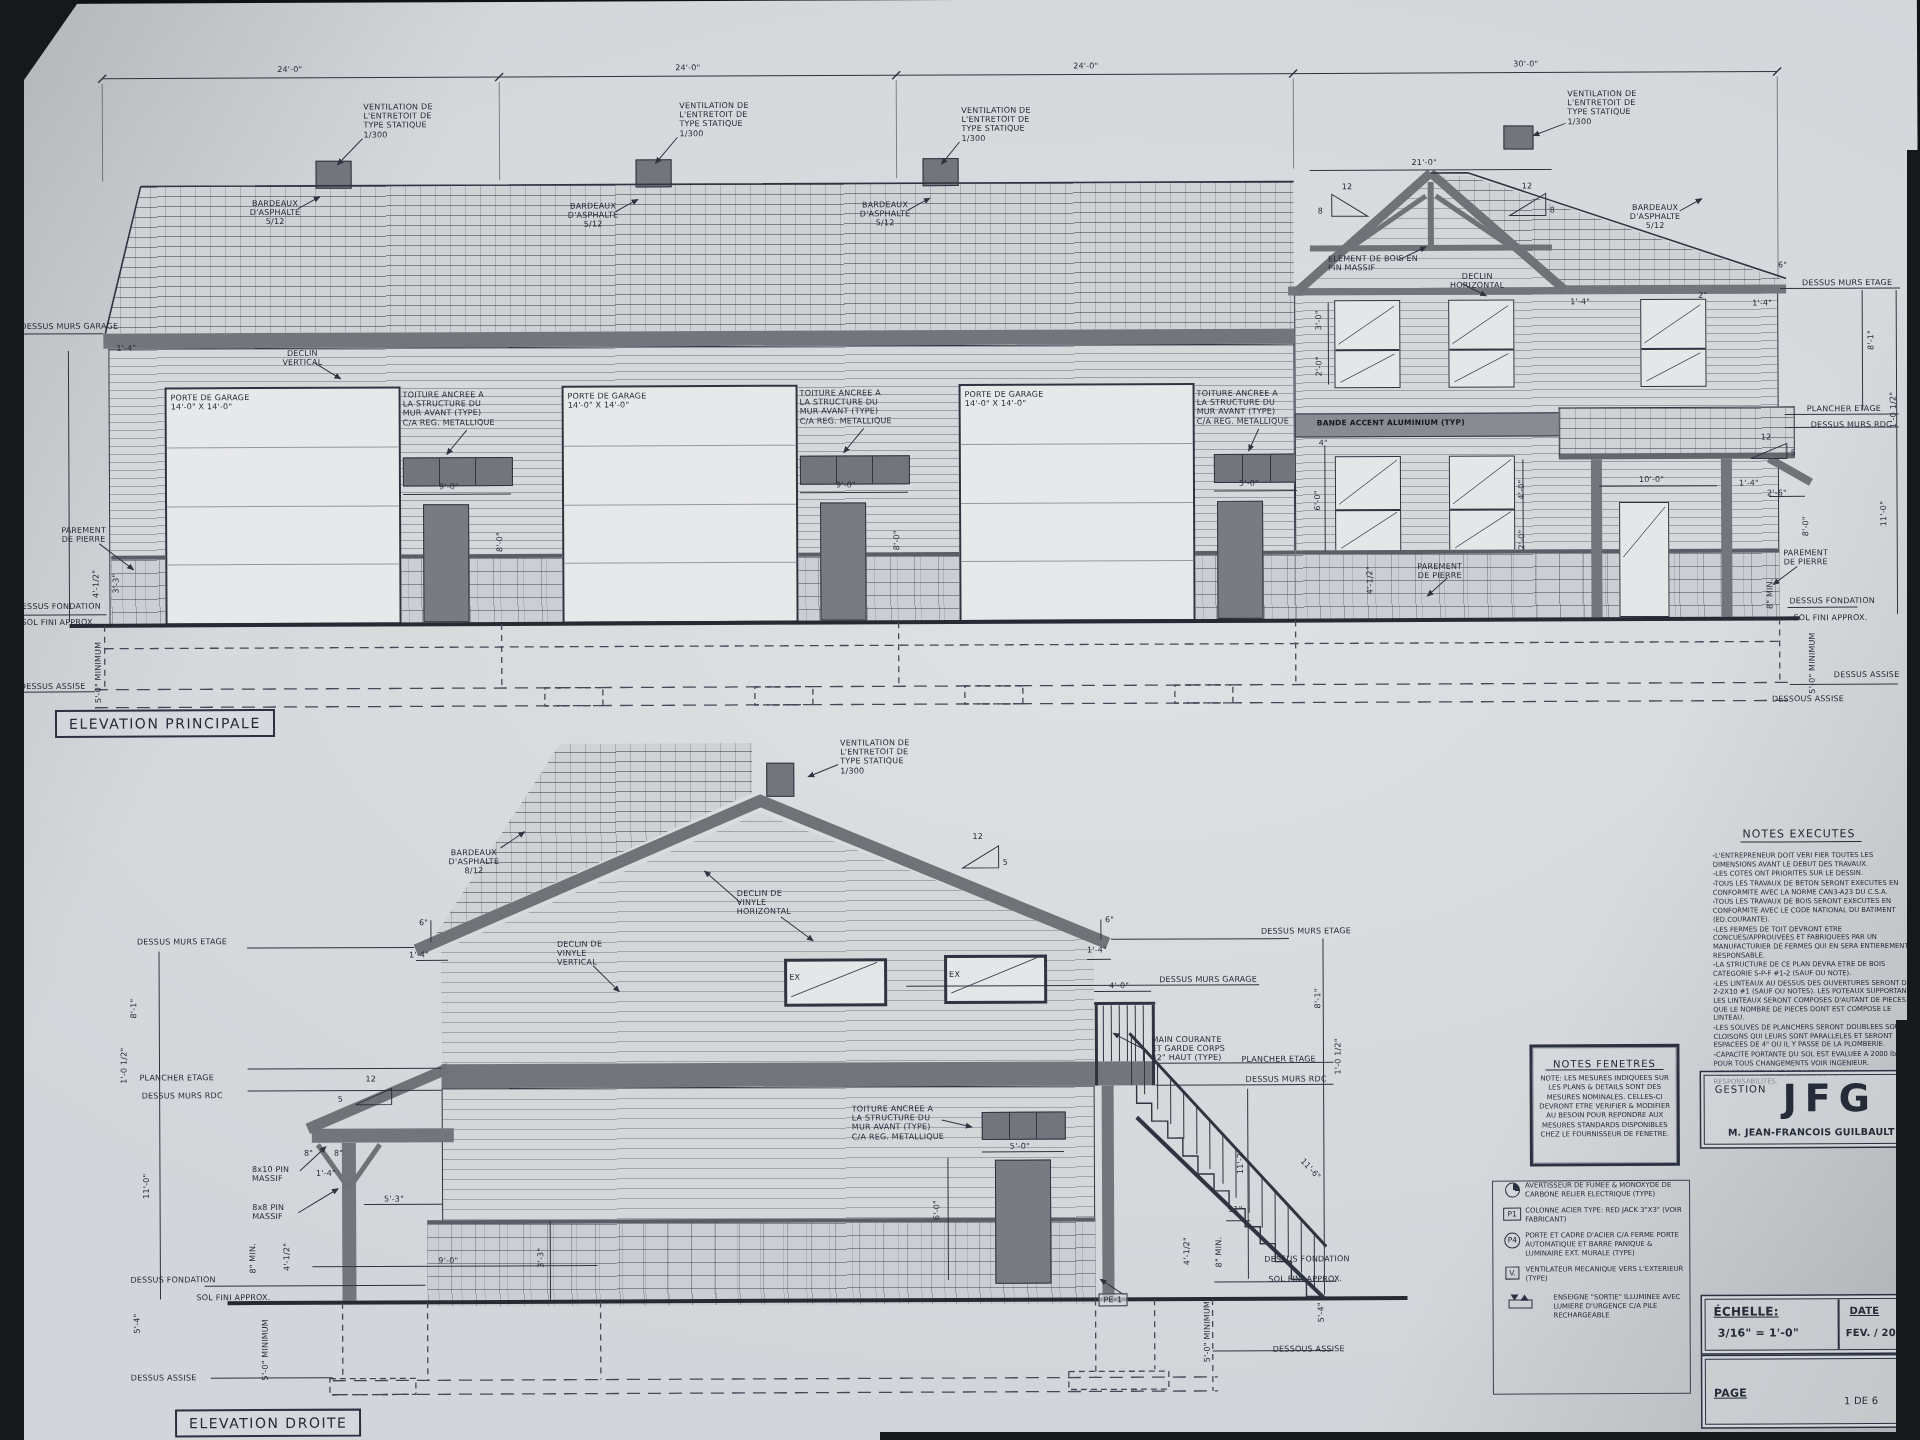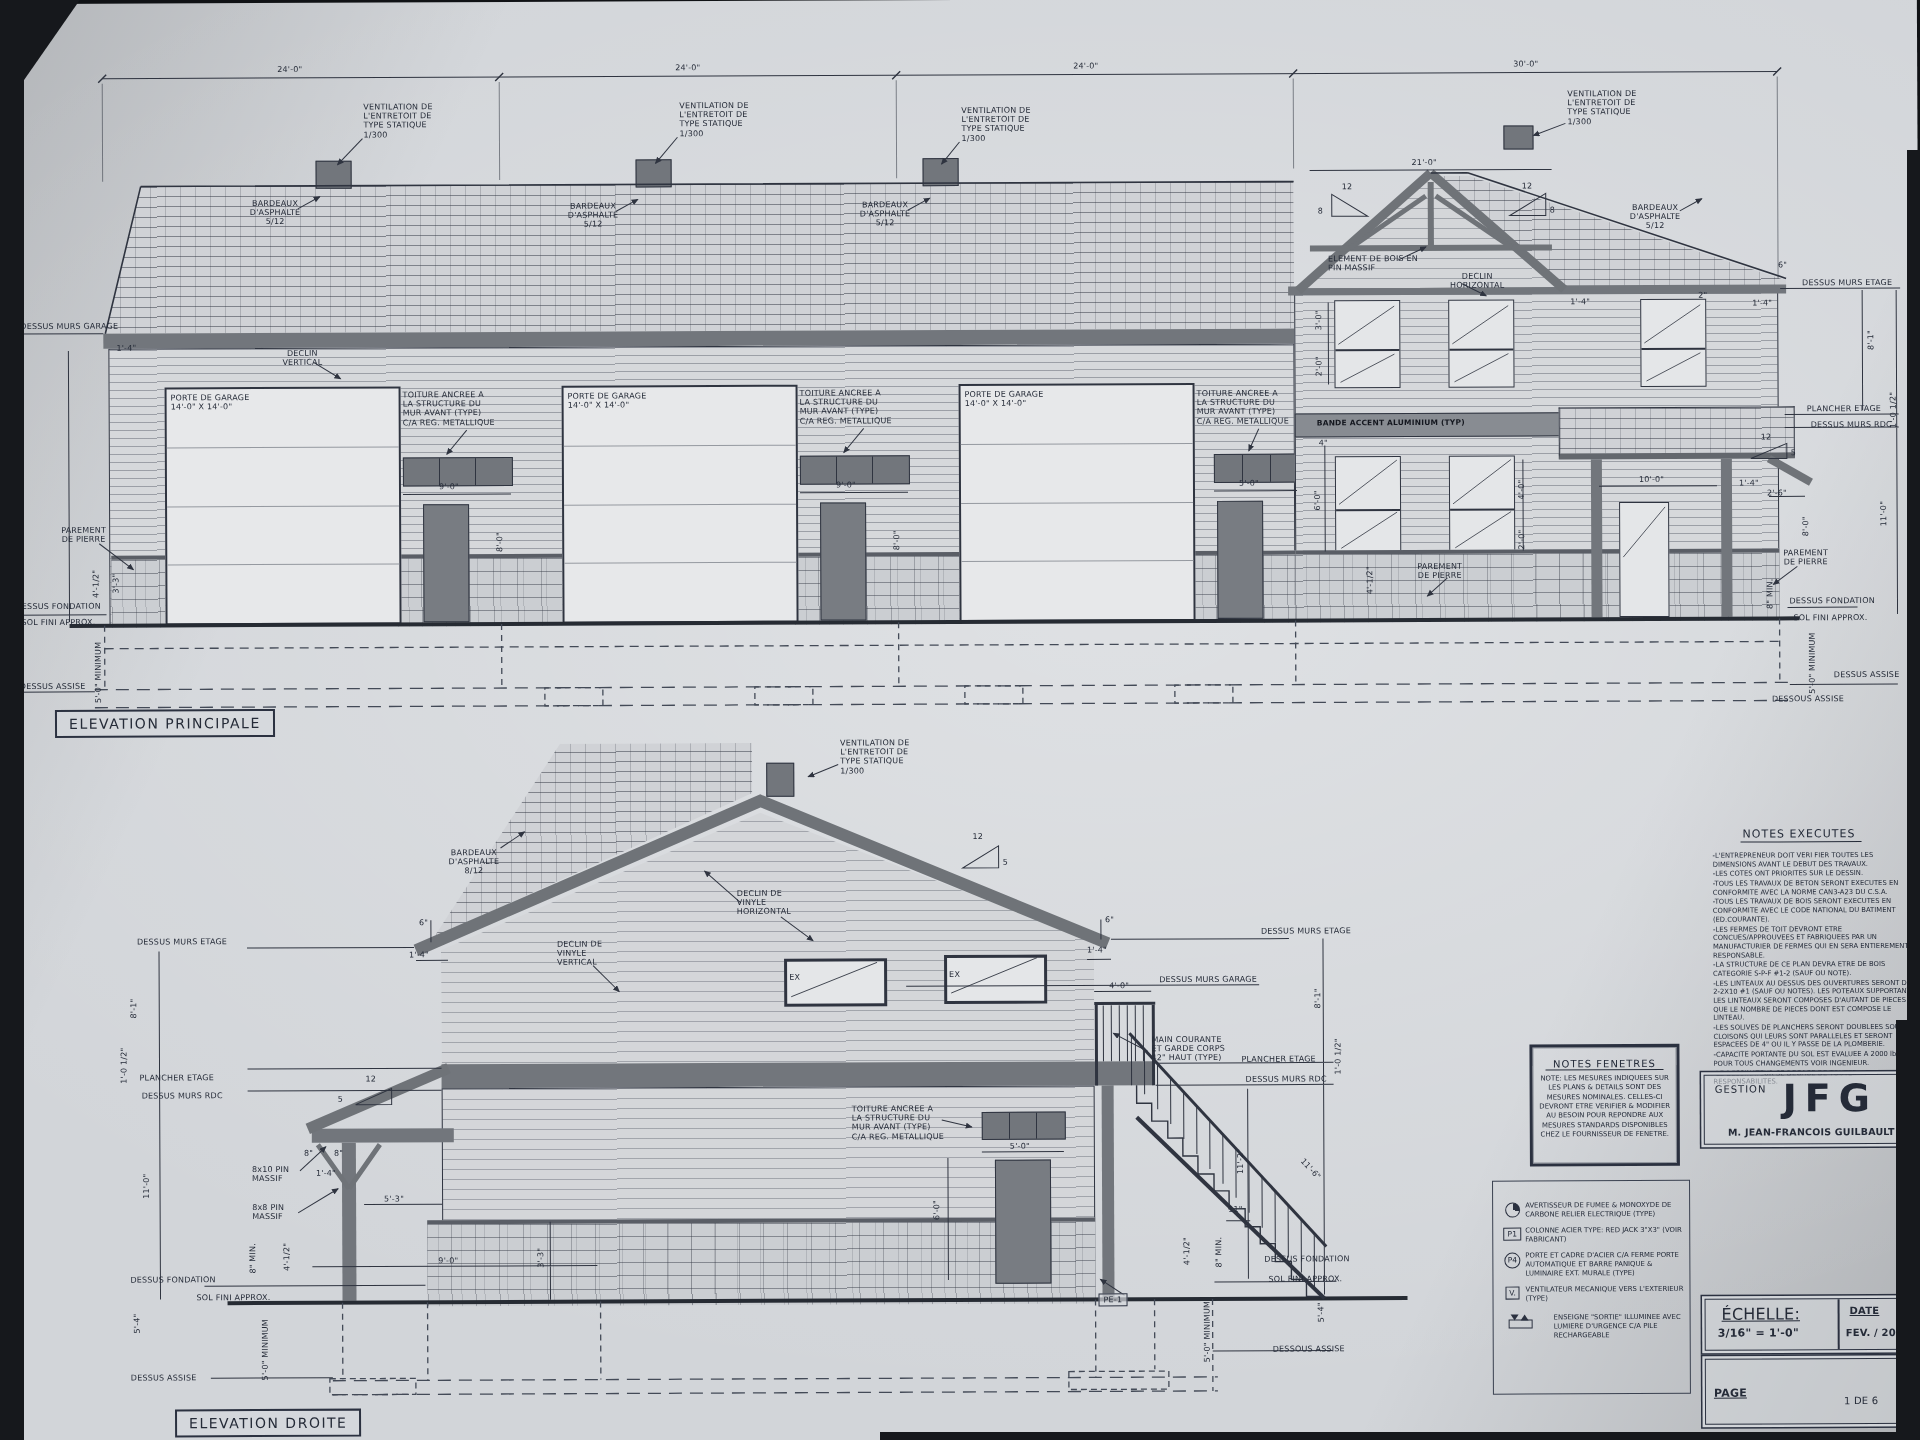--- a/index.html
+++ b/index.html
@@ -37,21 +37,21 @@
   svg.ov{position:absolute;inset:0;pointer-events:none;}
   
   .bz{position:absolute;background:#16181c;}
   
   #notes-gen{position:absolute;left:1712px;top:826px;width:206px;}
   #notes-gen .h{font-size:11px;letter-spacing:1px;border-bottom:1.5px solid #252b38;display:inline-block;padding:0 6px 1px 2px;margin-left:28px;}
   #notes-gen .ln{font-size:6.8px;line-height:1.28;margin-top:1px;}
   #notes-fen{position:absolute;left:1528px;top:1047px;width:150px;height:122px;border:3px solid #2b3140;box-shadow:0 0 0 1px #8e939b inset;padding:5px 6px;box-sizing:border-box;text-align:center;}
   #notes-fen .h{font-size:10px;letter-spacing:1px;border-bottom:1.2px solid #252b38;display:inline-block;margin-bottom:4px;padding:0 8px;}
   #notes-fen .b{font-size:6.9px;line-height:1.35;text-align:center;}
-  #legend{position:absolute;left:1490px;top:1183px;width:198px;height:214px;border:1.2px solid #3a4150;padding:20px 6px 4px 6px;box-sizing:border-box;}
+  #legend{position:absolute;left:1490px;top:1183px;width:198px;height:214px;border:1.2px solid #3a4150;padding:0 6px 4px 6px;box-sizing:border-box;}
   .leg-row{display:flex;align-items:flex-start;margin-bottom:7px;}
   .leg-ic{width:26px;flex:0 0 26px;display:flex;justify-content:center;padding-top:1px;}
   .leg-tx{font-size:6.9px;line-height:1.3;}
   .tag-sq{border:1.3px solid #2b3140;font-size:7.5px;padding:1px 3px;}
   .tag-ci{border:1.3px solid #2b3140;border-radius:50%;font-size:7.5px;width:14px;height:14px;display:flex;align-items:center;justify-content:center;}
   .smoke{width:13px;height:13px;border-radius:50%;border:1.3px solid #2b3140;background:conic-gradient(#2b3140 0 100deg,transparent 100deg 360deg);}
   .exit-ic{position:relative;width:22px;height:14px;}
   .exit-ic .bar{position:absolute;left:0;bottom:0;width:22px;height:7px;border:1.2px solid #2b3140;}
   .exit-ic .a1,.exit-ic .a2{position:absolute;top:0;width:0;height:0;border-left:4px solid transparent;border-right:4px solid transparent;border-top:6px solid #2b3140;}
   .exit-ic .a1{left:2px;} .exit-ic .a2{right:2px;transform:rotate(180deg);}
@@ -493,21 +493,21 @@
     </div>
   </div>
 
   <div class="tb" style="top:1078px;height:70px;">
     <div class="lbl" style="left:10px;top:8px;font-size:10px;letter-spacing:1px;">GESTION</div>
     <div class="lbl" style="left:78px;top:2px;font-size:38px;letter-spacing:8px;font-weight:bold;">JFG</div>
     <div class="lbl c" style="left:0;right:0;top:52px;font-size:9.5px;font-weight:bold;">M. JEAN-FRANCOIS GUILBAULT</div>
   </div>
   <div class="tb" style="top:1302px;height:52px;">
     <div style="position:absolute;left:132px;top:0;bottom:0;width:1.5px;background:#2b3140;"></div>
-    <div class="lbl" style="left:8px;top:6px;font-size:16px;font-weight:normal;text-decoration:underline;margin-left:8px;">ÉCHELLE:</div>
+    <div class="lbl" style="left:8px;top:6px;font-size:12px;font-weight:bold;text-decoration:underline;">ÉCHELLE:</div>
     <div class="lbl" style="left:12px;top:28px;font-size:11px;font-weight:bold;">3/16" = 1'-0"</div>
     <div class="lbl" style="left:144px;top:6px;font-size:10px;font-weight:bold;text-decoration:underline;">DATE</div>
     <div class="lbl" style="left:140px;top:28px;font-size:10px;font-weight:bold;">FEV. / 2025</div>
   </div>
   <div class="tb" style="top:1362px;height:66px;">
     <div class="lbl" style="left:8px;top:28px;font-size:11px;font-weight:bold;text-decoration:underline;">PAGE</div>
     <div class="lbl" style="left:138px;top:36px;font-size:10px;font-weight:normal;">1 DE 6</div>
   </div>
 
 </div>

